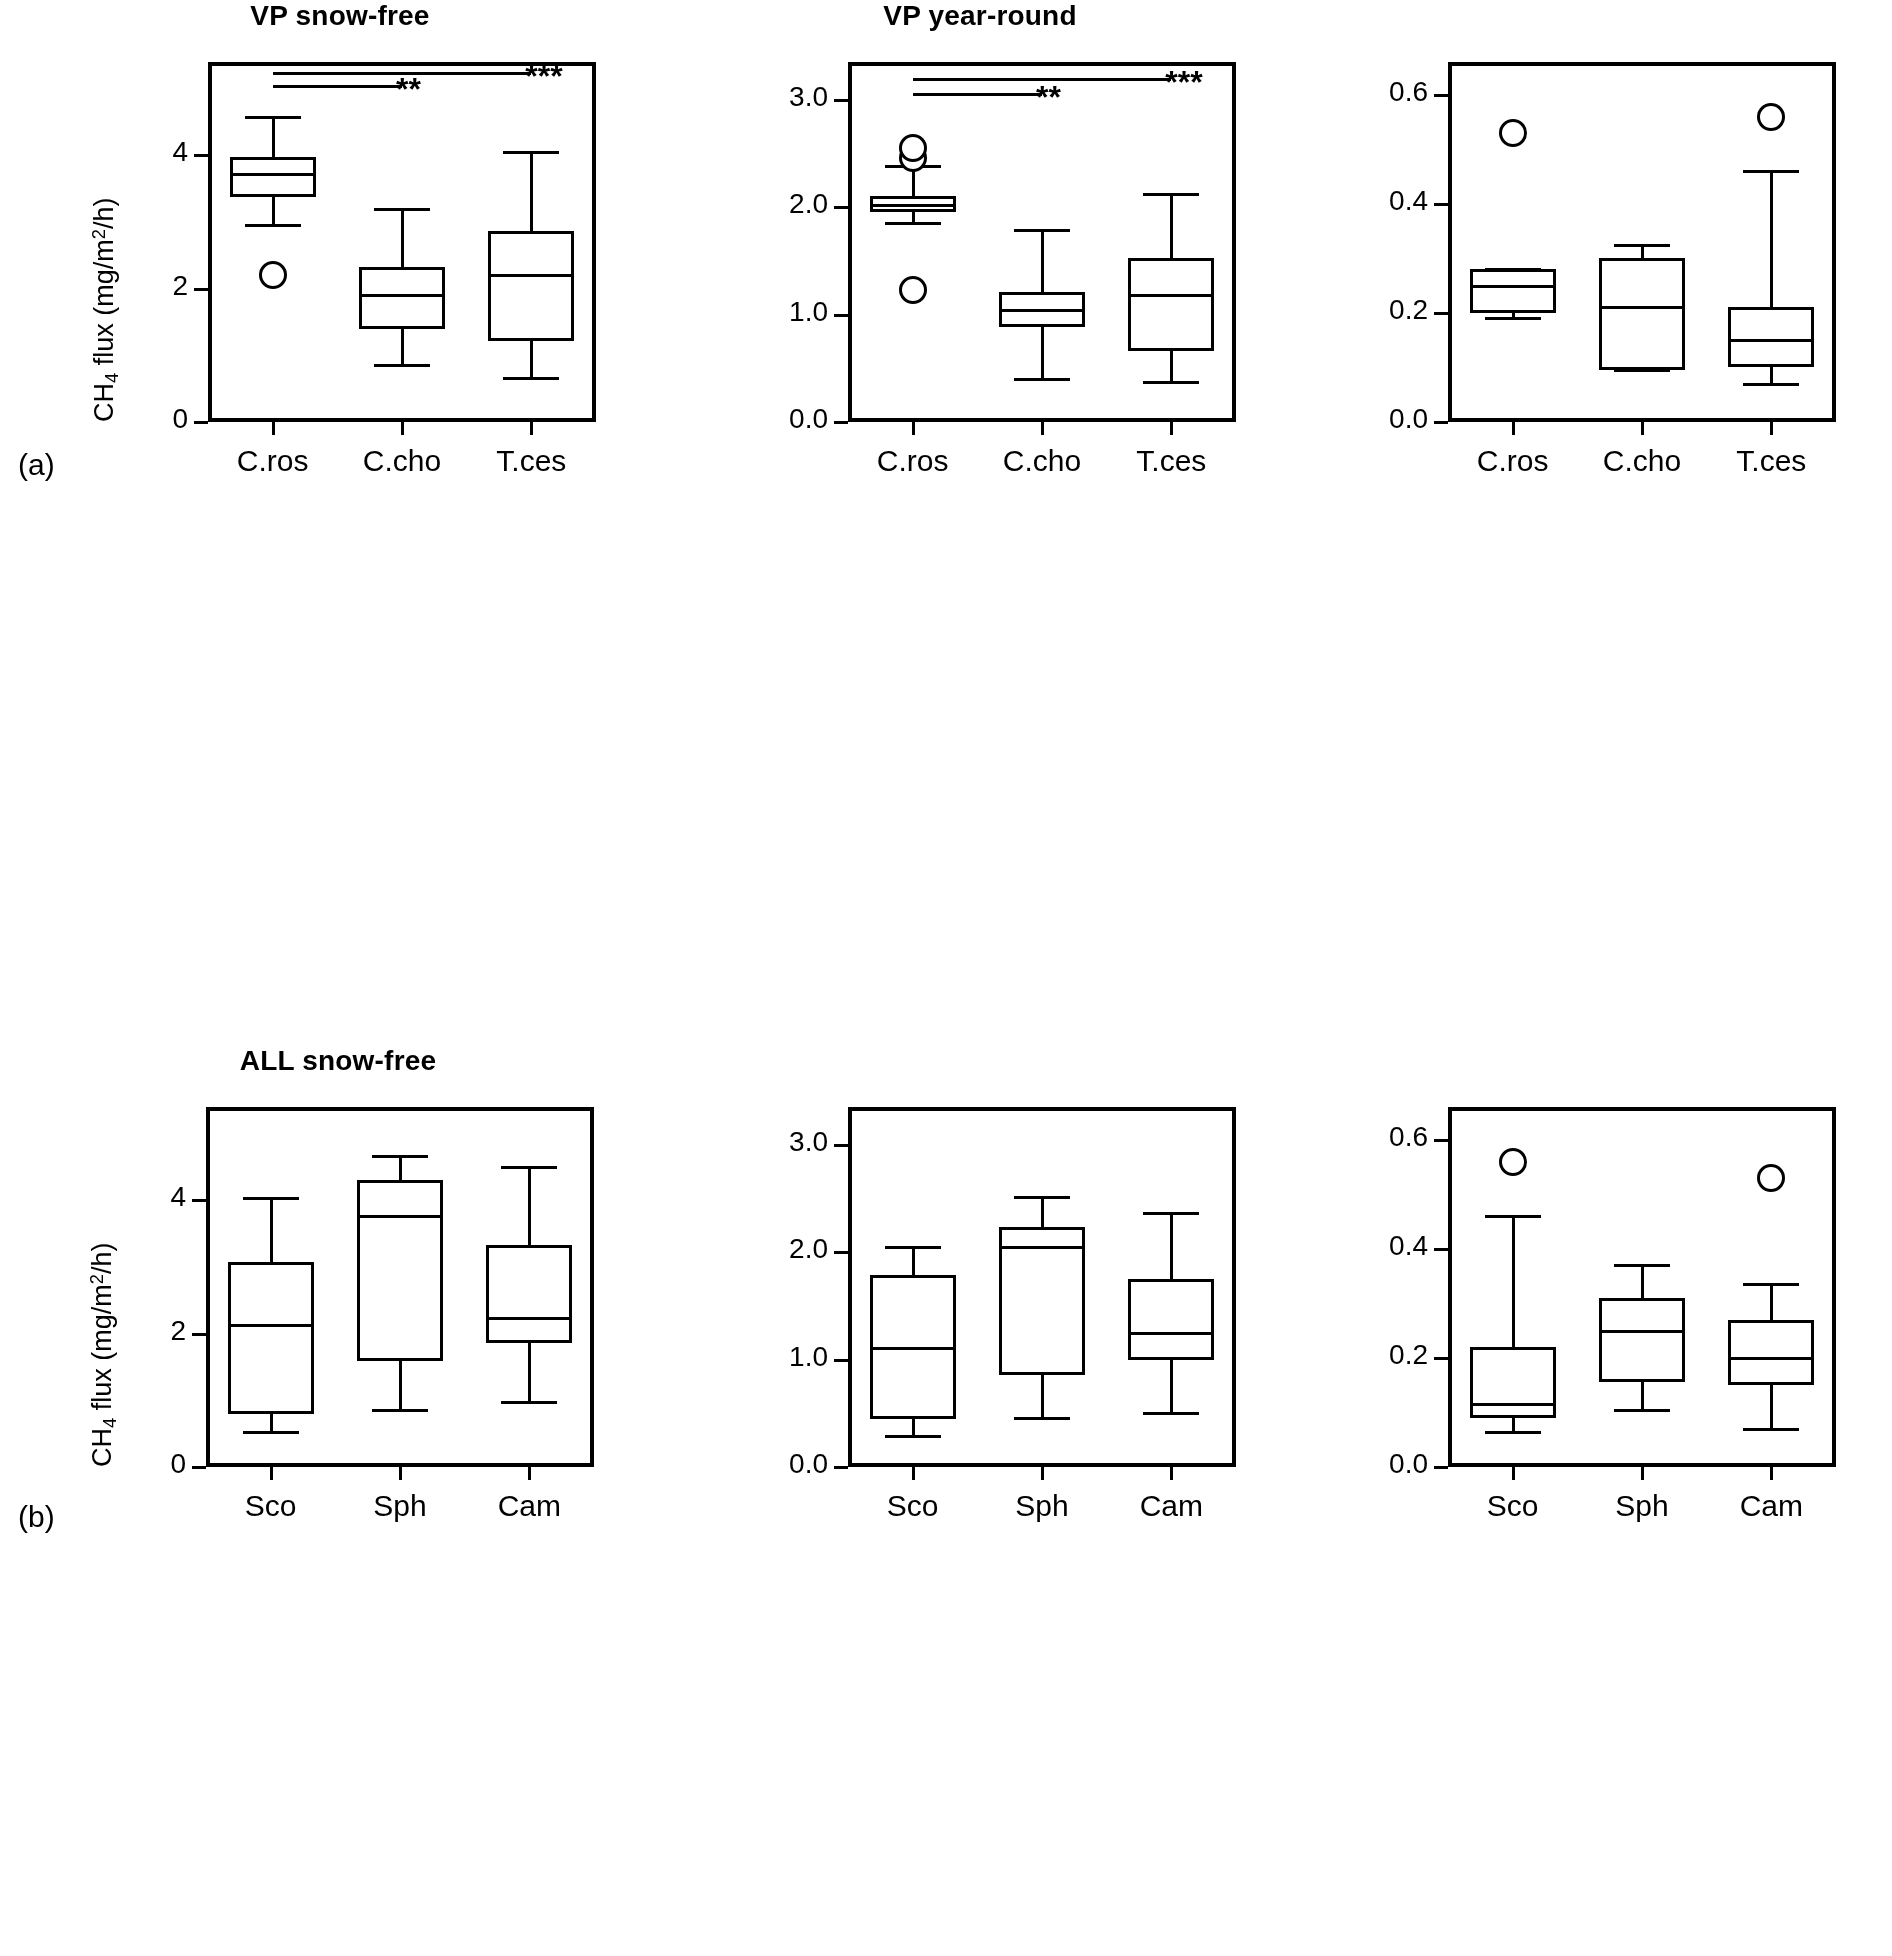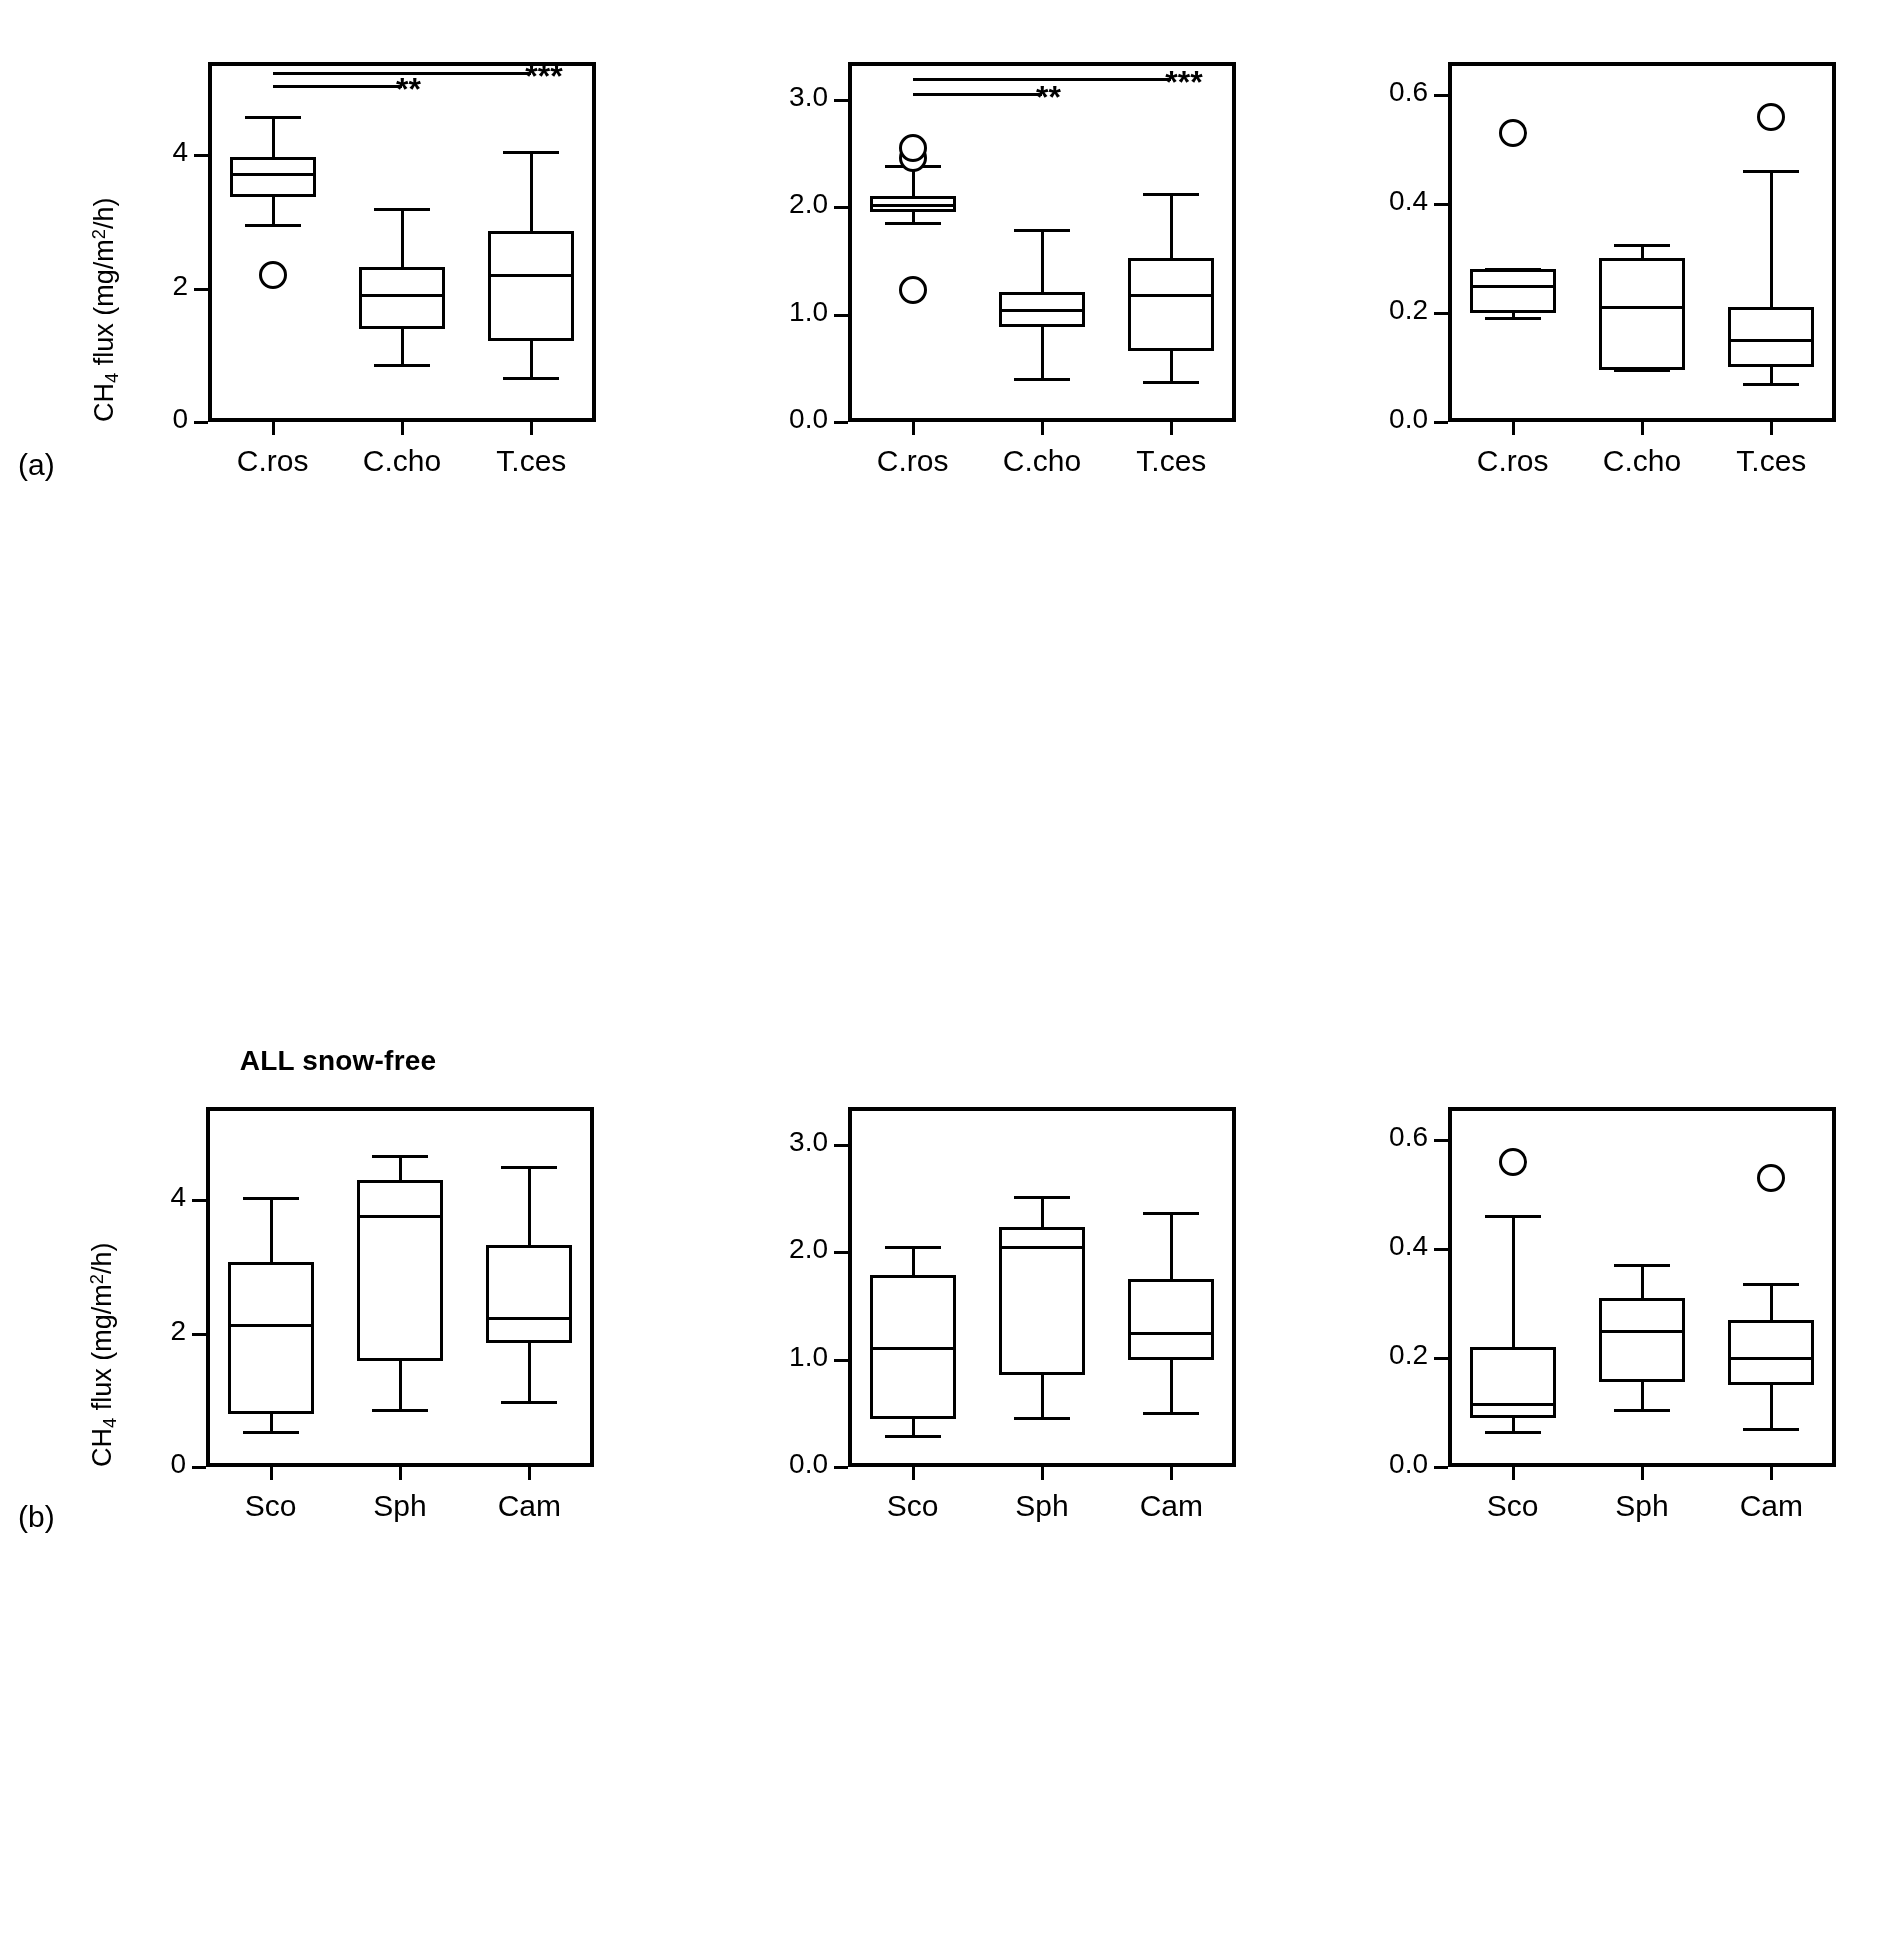--- a/index.html
+++ b/index.html
@@ -44,20 +44,21 @@
   .sup{font-size:.68em;vertical-align:.45em;}
 </style>
 </head>
 <body>
 
 <div class="sheet">
 
   <div class="row" style="top:0">
     <div class="row-label" style="top:448px">(a)</div>
     <div class="panel" id="p-a1" style="left:60px">
+        <div class="title">VP snow-free</div>
         <div class="plot" style="left: 148px; top: 62px; width: 388px; height: 360px;"></div>
         <div class="ylabel" style="left: 28px; top: 422px;">CH<span class="sub">4</span> flux (mg/m<span class="sup">2</span>/h)</div>
         <div class="ytick" style="left: 36px; width: 92px; top: 403px;">0</div>
         <div class="ytickmark" style="left: 134px; top: 421px;"></div>
         <div class="ytick" style="left: 36px; width: 92px; top: 269.667px;">2</div>
         <div class="ytickmark" style="left: 134px; top: 287.667px;"></div>
         <div class="ytick" style="left: 36px; width: 92px; top: 136.333px;">4</div>
         <div class="ytickmark" style="left: 134px; top: 154.333px;"></div>
         <div class="xtick" style="left: 127.667px; width: 170px; top: 444px;">C.ros</div>
         <div class="xtickmark" style="left: 211.667px; top: 422px;"></div>
@@ -89,20 +90,21 @@
           <div class="cap" style="left: 443.333px; width: 56px; top: 377px;"></div>
           <div class="box" style="left: 428.333px; top: 230.667px; width: 86px; height: 110px;"></div>
           <div class="median" style="left: 428.333px; width: 86px; top: 274.333px;"></div>
         </div>
         <div class="sigline" style="left: 212.667px; width: 129.333px; top: 85.3333px;"></div>
         <div class="sigstar" style="left: 336px; top: 73.3333px;">**</div>
         <div class="sigline" style="left: 212.667px; width: 258.667px; top: 72px;"></div>
         <div class="sigstar" style="left: 465.333px; top: 60px;">***</div>
       </div>
     <div class="panel" id="p-a2" style="left:700px">
+        <div class="title">VP year-round</div>
         <div class="plot" style="left: 148px; top: 62px; width: 388px; height: 360px;"></div>
         <div class="ytick" style="left: 36px; width: 92px; top: 403px;">0.0</div>
         <div class="ytickmark" style="left: 134px; top: 421px;"></div>
         <div class="ytick" style="left: 36px; width: 92px; top: 295.537px;">1.0</div>
         <div class="ytickmark" style="left: 134px; top: 313.537px;"></div>
         <div class="ytick" style="left: 36px; width: 92px; top: 188.075px;">2.0</div>
         <div class="ytickmark" style="left: 134px; top: 206.075px;"></div>
         <div class="ytick" style="left: 36px; width: 92px; top: 80.6119px;">3.0</div>
         <div class="ytickmark" style="left: 134px; top: 98.6119px;"></div>
         <div class="xtick" style="left: 127.667px; width: 170px; top: 444px;">C.ros</div>

